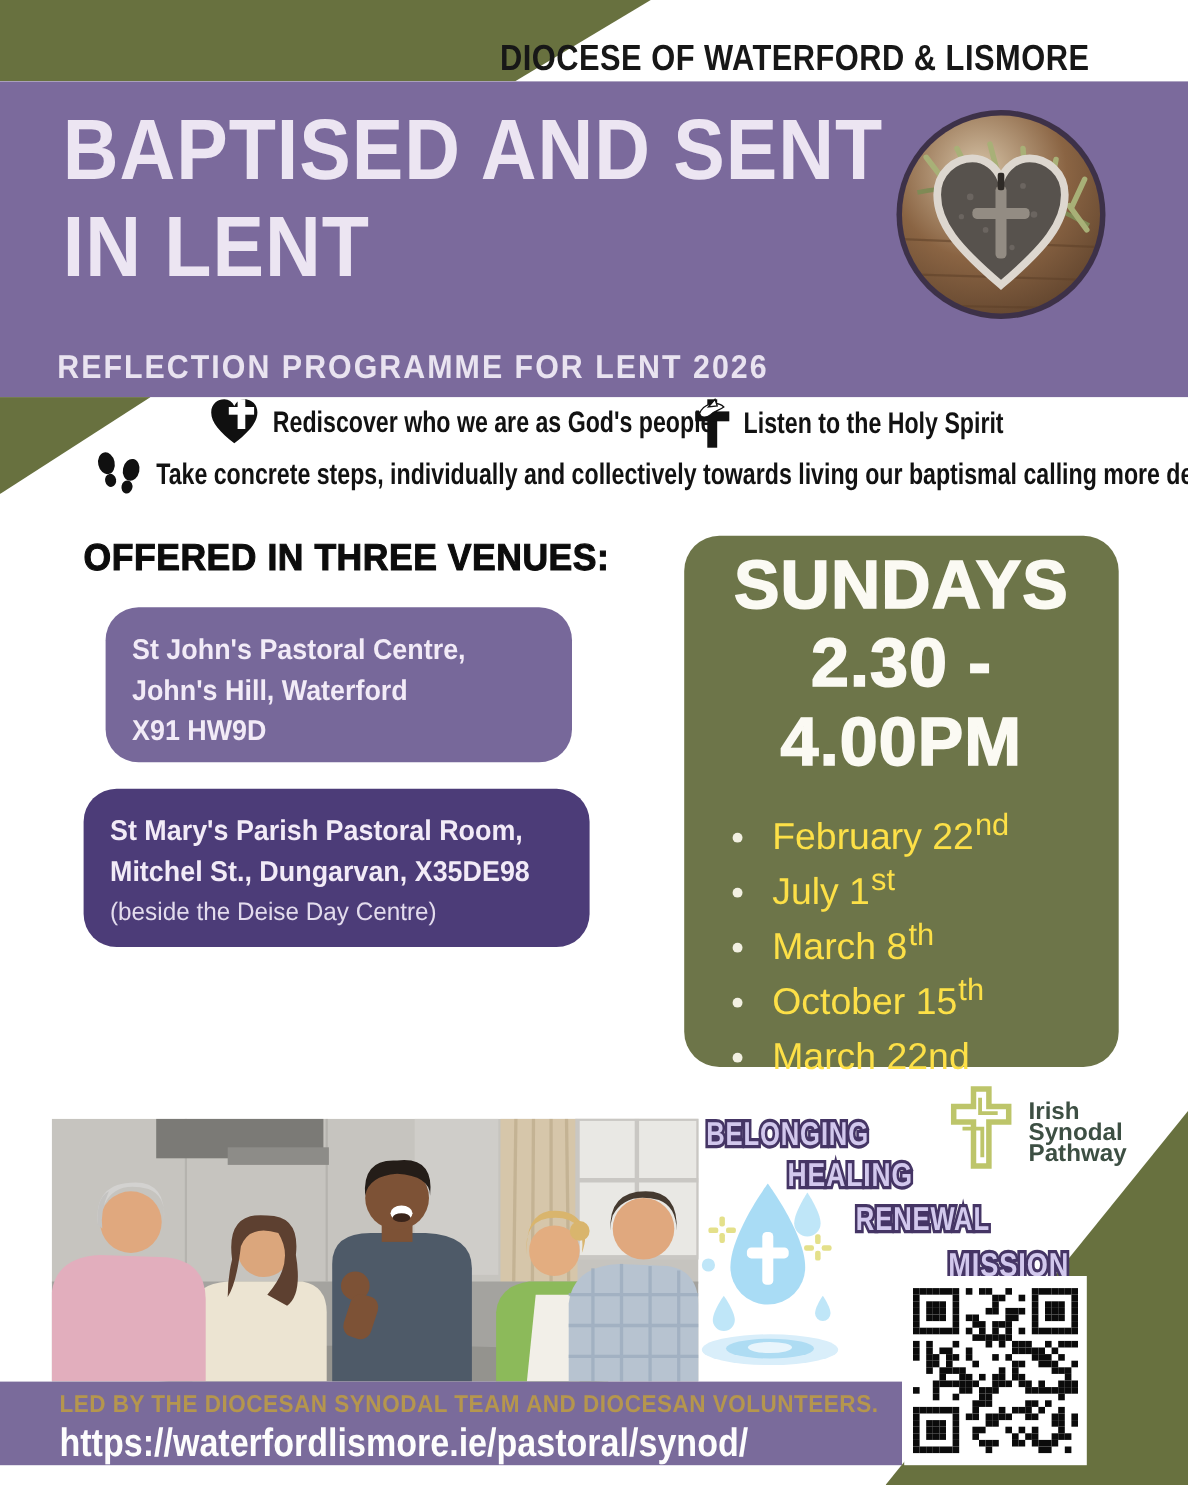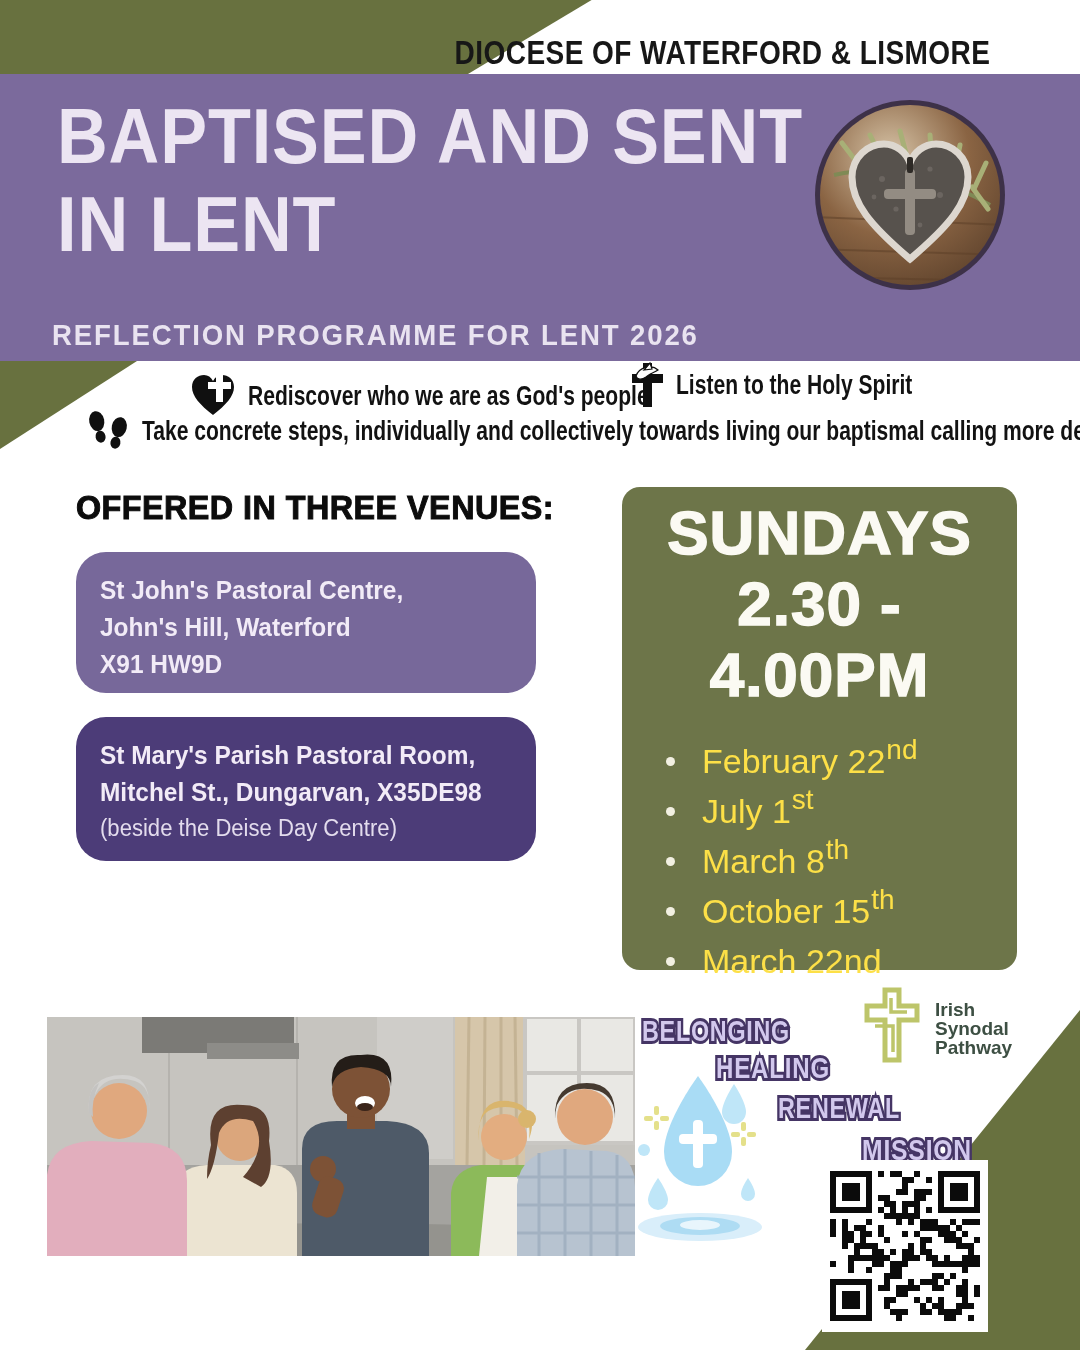--- a/index.html
+++ b/index.html
@@ -36,48 +36,48 @@
   .benefit-text{font-size:27px;font-weight:700;color:var(--ink);transform:scaleX(.78);
     transform-origin:0 50%;white-space:nowrap;}
   .olive-left-tri{position:absolute;left:0;top:361px;width:137px;height:88px;background:var(--olive);
     clip-path:polygon(0 0,100% 0,0 100%);}
   
   .offered{position:absolute;left:76px;top:488px;font-size:34px;font-weight:700;color:#0c0c0c;
     transform:scaleX(.95);transform-origin:0 0;white-space:nowrap;letter-spacing:.5px;
     -webkit-text-stroke:1px #0c0c0c;}
   .venue-box{position:absolute;left:76px;border-radius:30px;color:#f2ebf7;
     padding:20px 24px;box-sizing:border-box;}
-  .v1{top:552px;width:460px;height:141px;background:var(--v1);}
+  .v1{top:552px;width:424px;height:141px;background:var(--v1);margin-left:20px;}
   .v2{top:717px;width:460px;height:144px;background:var(--v2);}
   .v3{top:868px;width:464px;height:137px;background:var(--v3);}
   .v-line{font-size:26px;font-weight:700;line-height:37px;transform:scaleX(.94);
     transform-origin:0 50%;white-space:nowrap;}
   .v-note{font-size:23px;font-weight:400;line-height:34px;color:#e3dced;transform:scaleX(.96);
     transform-origin:0 50%;white-space:nowrap;}
   .v-foot{font-size:20px;font-weight:700;letter-spacing:1px;line-height:32px;color:var(--gold);
     transform:scaleX(.95);transform-origin:0 50%;white-space:nowrap;}
   .star{color:#d99b44;}
   
   .sundays{position:absolute;left:622px;top:487px;width:395px;height:483px;background:var(--olive-box);
-    border-radius:18px;box-sizing:border-box;padding-top:10px;}
+    border-radius:32px;box-sizing:border-box;padding-top:10px;}
   .sundays-title{font-size:62px;line-height:71px;font-weight:700;color:#fbfaf3;text-align:center;
     letter-spacing:1px;-webkit-text-stroke:1.5px #fbfaf3;}
   .dates{margin:26px 0 0 44px;color:#fde047;}
   .date-item{display:flex;align-items:center;font-size:34px;line-height:50px;}
   .bullet{width:9px;height:9px;border-radius:50%;background:#f2f0e2;margin-right:27px;flex:none;}
   .date-sup{font-size:28px;position:relative;top:-11px;margin-left:1px;}
   
   .photo{position:absolute;left:47px;top:1017px;width:588px;height:239px;}
   .olive-br-tri{position:absolute;left:805px;top:1010px;width:275px;height:340px;background:var(--olive);
     clip-path:polygon(100% 0,100% 100%,0 100%);}
   .wordart{position:absolute;overflow:visible;}
   .wordart text{font-family:"Liberation Sans",sans-serif;font-weight:700;font-size:30px;
     fill:#d2c8ed;stroke:#453565;stroke-width:6px;paint-order:stroke;letter-spacing:1px;}
   .logo{position:absolute;left:861px;top:986px;display:flex;gap:12px;}
-  .logo-text{margin-top:14px;font-size:19px;line-height:19px;font-weight:700;color:#3d4f43;}
+  .logo-text{margin-top:14px;font-size:22px;line-height:19px;font-weight:700;color:#3d4f43;}
   .droplet{position:absolute;left:628px;top:1070px;}
   .qr{position:absolute;left:822px;top:1160px;width:166px;height:172px;background:#ffffff;}
   .footer-bar{position:absolute;left:0;top:1256px;width:820px;height:76px;background:var(--purple-bar);
     padding-left:54px;box-sizing:border-box;}
   .led{margin-top:8px;font-size:22px;font-weight:600;color:var(--gold-dim);letter-spacing:.5px;
     transform:scaleX(.93);transform-origin:0 0;white-space:nowrap;}
   .url{margin-top:1px;font-size:36px;font-weight:700;color:#fdfdfd;transform:scaleX(.86);
     transform-origin:0 0;white-space:nowrap;}
 </style>
 </head>
@@ -143,21 +143,21 @@
         </g>
         <g fill="#938c83">
           <rect x="93" y="72" width="10" height="66" rx="4"></rect>
           <rect x="72" y="92" width="52" height="10" rx="4"></rect>
         </g>
         <rect x="95" y="60" width="6" height="16" rx="2" fill="#2e2a26"></rect>
       </g>
     </g>
   </svg>
 
-  <div class="benefit-pair" style="left:190px;top:362px;margin-top:11px;">
+  <div class="benefit-pair" style="left:190px;top:350px;margin-top:11px;">
     <svg width="46" height="44" viewBox="0 0 46 44">
       <path d="M23,41 C10,31 2,22 2,13 C2,5 8,1 14,1 C18,1 21,3 23,7 C25,3 28,1 32,1 C38,1 44,5 44,13 C44,22 36,31 23,41 Z" fill="#101010"></path>
       <rect x="26" y="1" width="7" height="27" fill="#fff"></rect>
       <rect x="18" y="8" width="23" height="7" fill="#fff"></rect>
     </svg>
     <span class="benefit-text">Rediscover who we are as God's people</span>
   </div>
   <div class="benefit-pair" style="left:630px;top:362px;">
     <svg width="34" height="48" viewBox="0 0 34 48">
       <rect x="13" y="2" width="9" height="44" fill="#101010"></rect>
@@ -644,14 +644,18 @@
           <rect x="30" y="144" width="6" height="6"></rect>
           <rect x="36" y="144" width="6" height="6"></rect>
           <rect x="66" y="144" width="6" height="6"></rect>
           <rect x="114" y="144" width="6" height="6"></rect>
           <rect x="120" y="144" width="6" height="6"></rect>
           <rect x="138" y="144" width="6" height="6"></rect>
         </g>
     </svg>
   </div>
 
+  <div class="footer-bar">
+    <div class="led">LED BY THE DIOCESAN SYNODAL TEAM AND DIOCESAN VOLUNTEERS.</div>
+    <div class="url">https://waterfordlismore.ie/pastoral/synod/</div>
+  </div>
 
 </div>
 
 </body></html>

